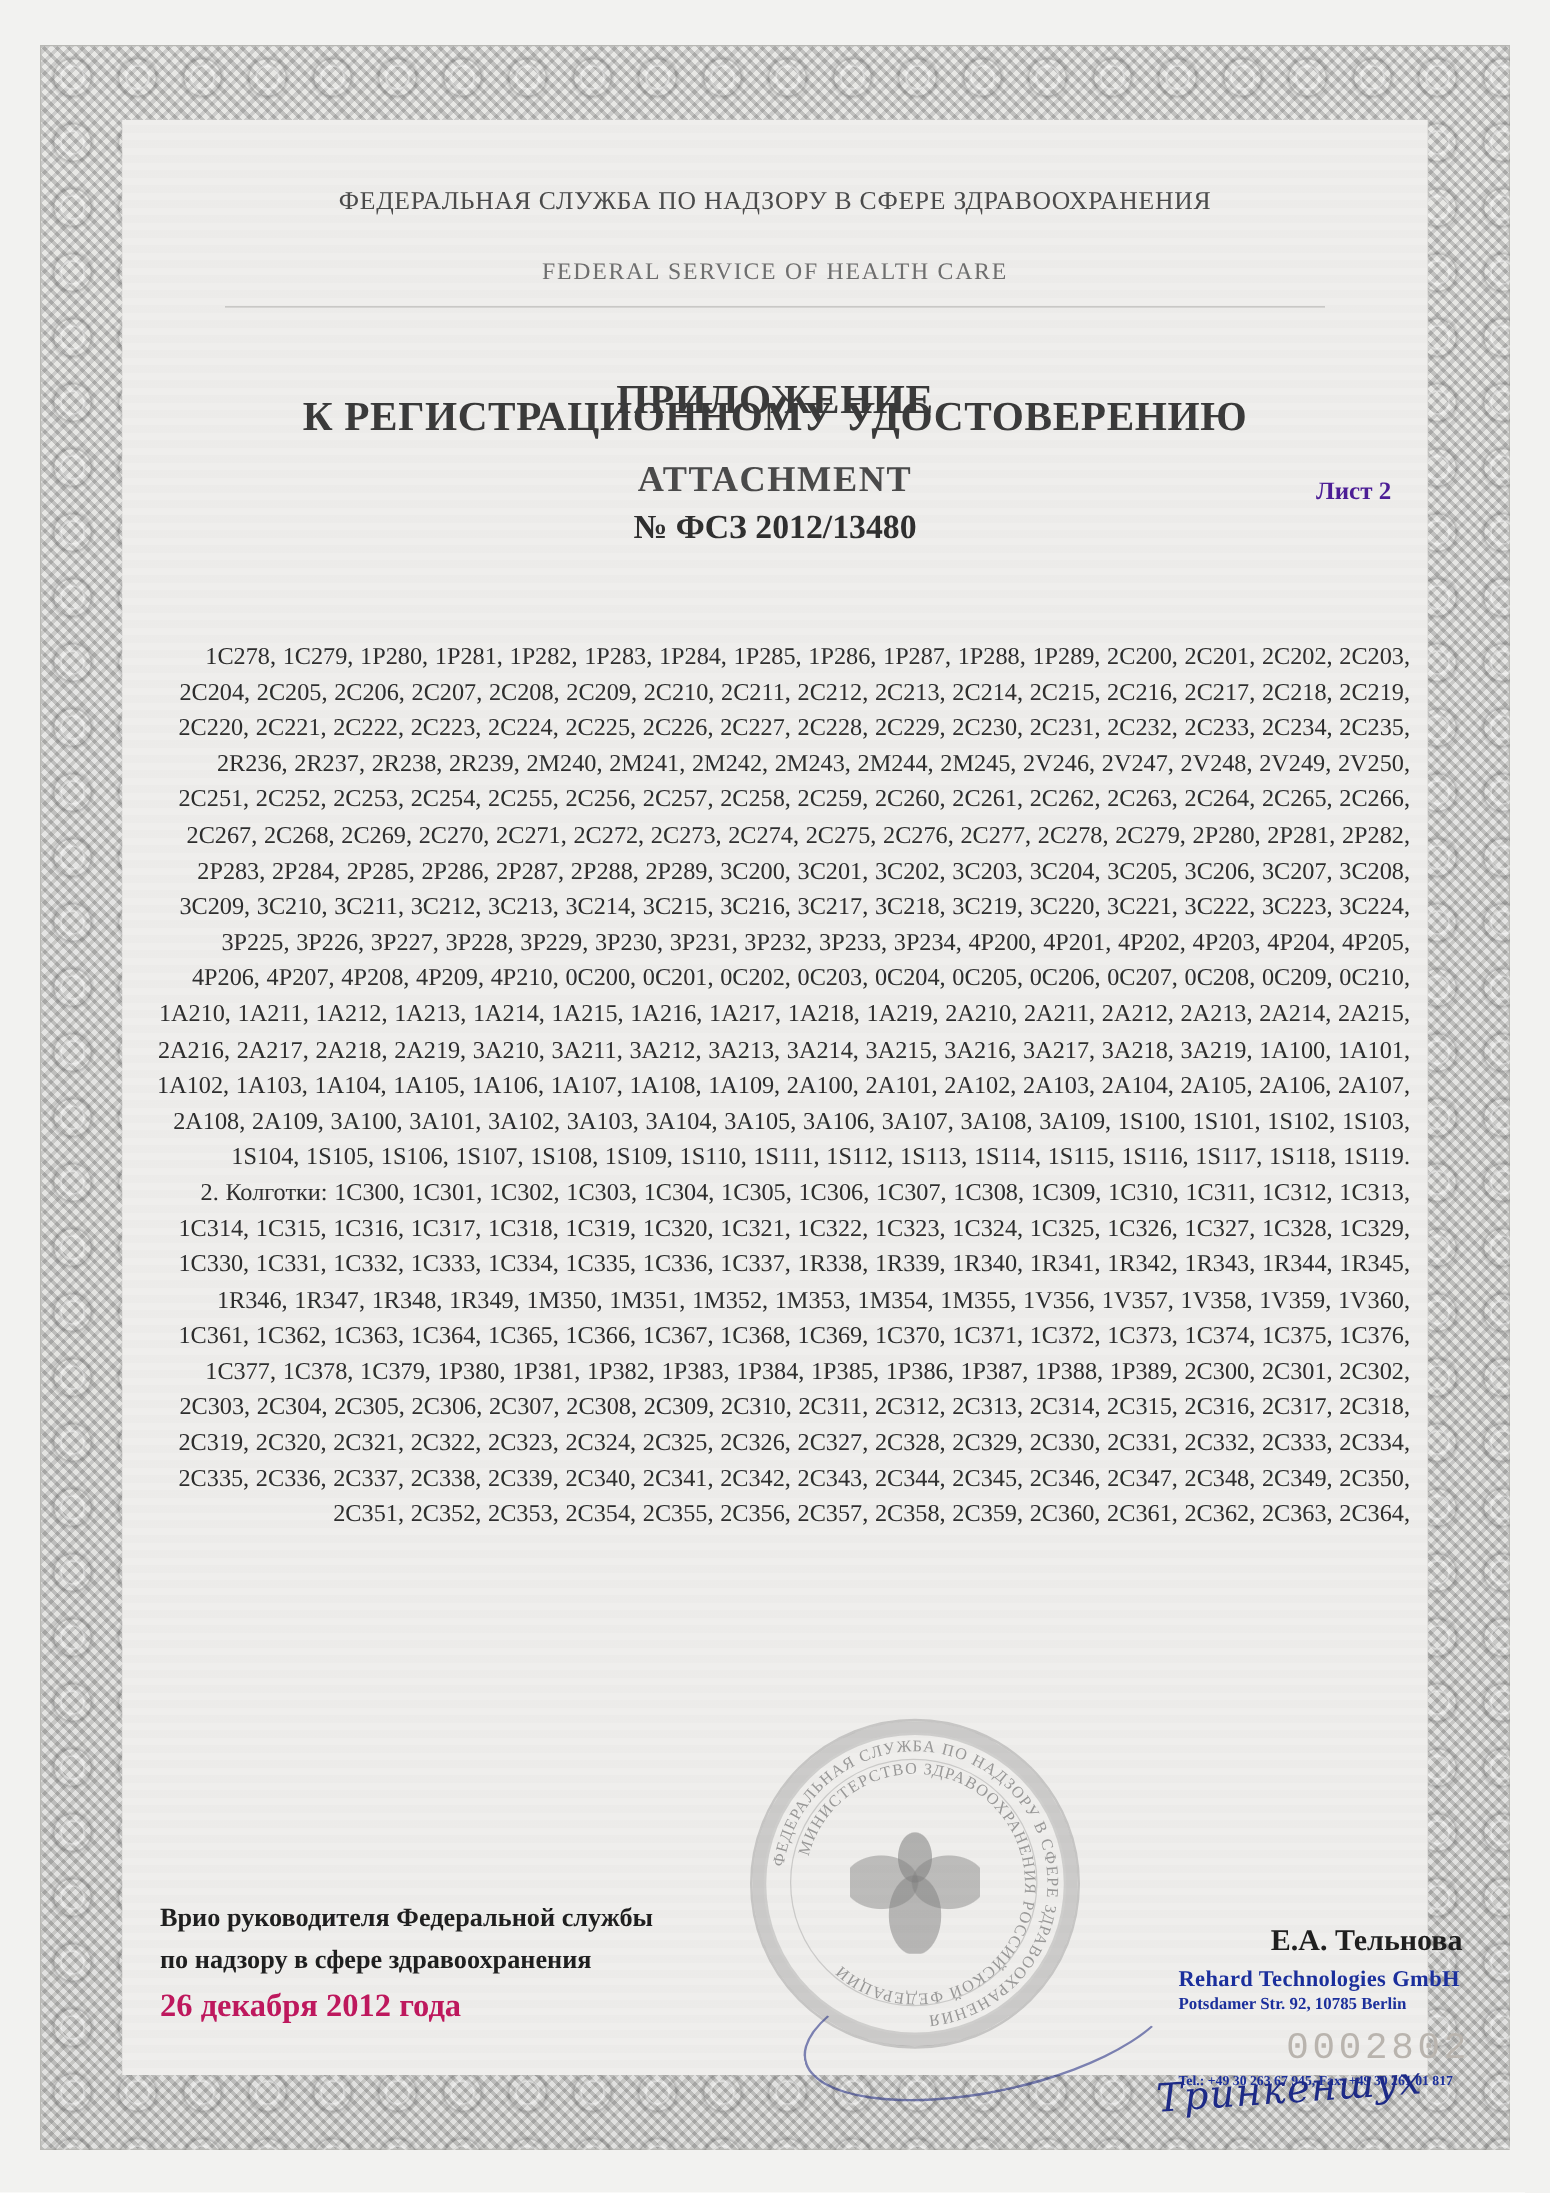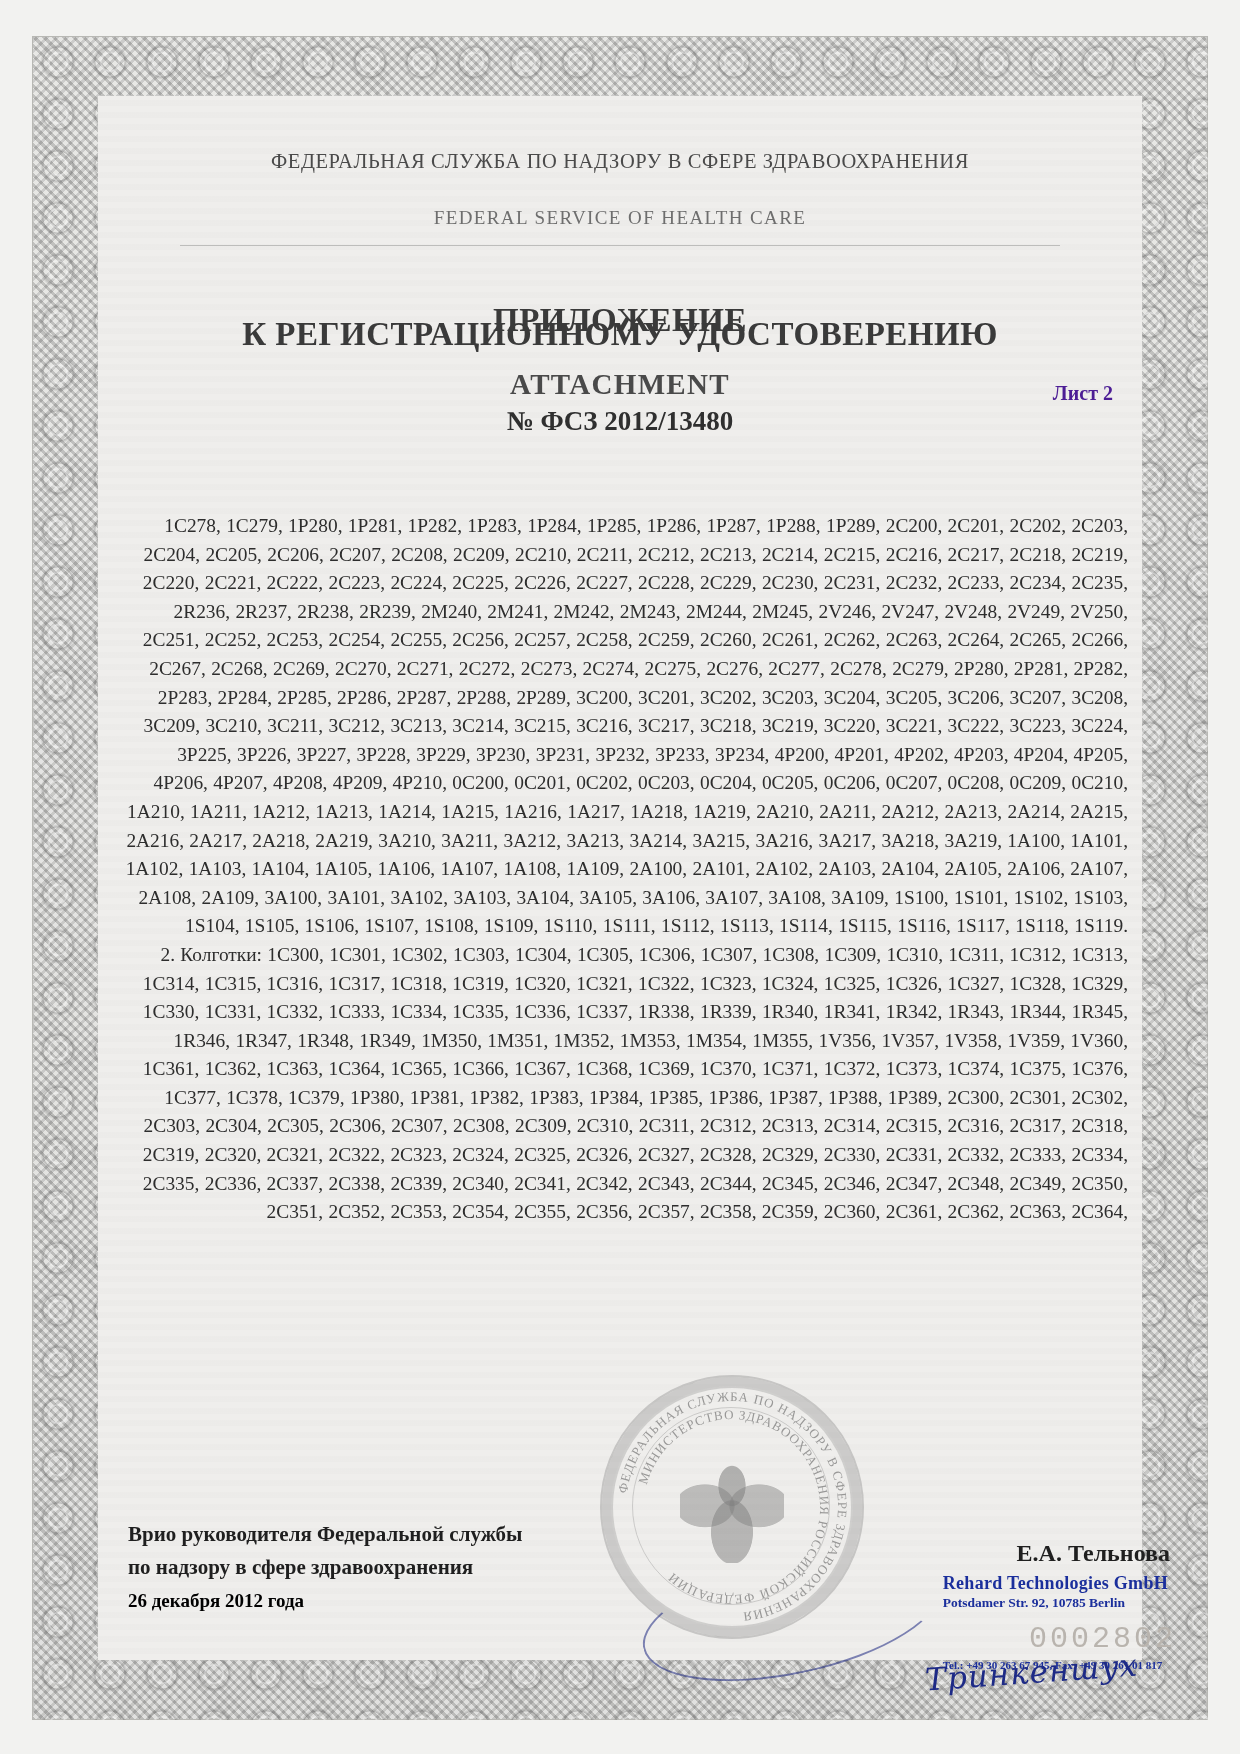--- a/index.html
+++ b/index.html
@@ -157,23 +157,23 @@
     position: absolute;
     left: 128px; top: 1518px;
     font-size: 21px;
     font-weight: bold;
     color: #1f1f1f;
     line-height: 33px;
   }
   .sig-date {
     position: absolute;
     left: 128px; top: 1590px;
-    font-size: 19px;
-    font-weight: bold;
-    color: #000000;
+    font-size: 26px;
+    font-weight: bold;
+    color: #be185d;
   }
   .sig-name {
     position: absolute;
     right: 118px; top: 1540px;
     font-size: 24px;
     font-weight: bold;
     color: #1f1f1f;
   }
 
   

